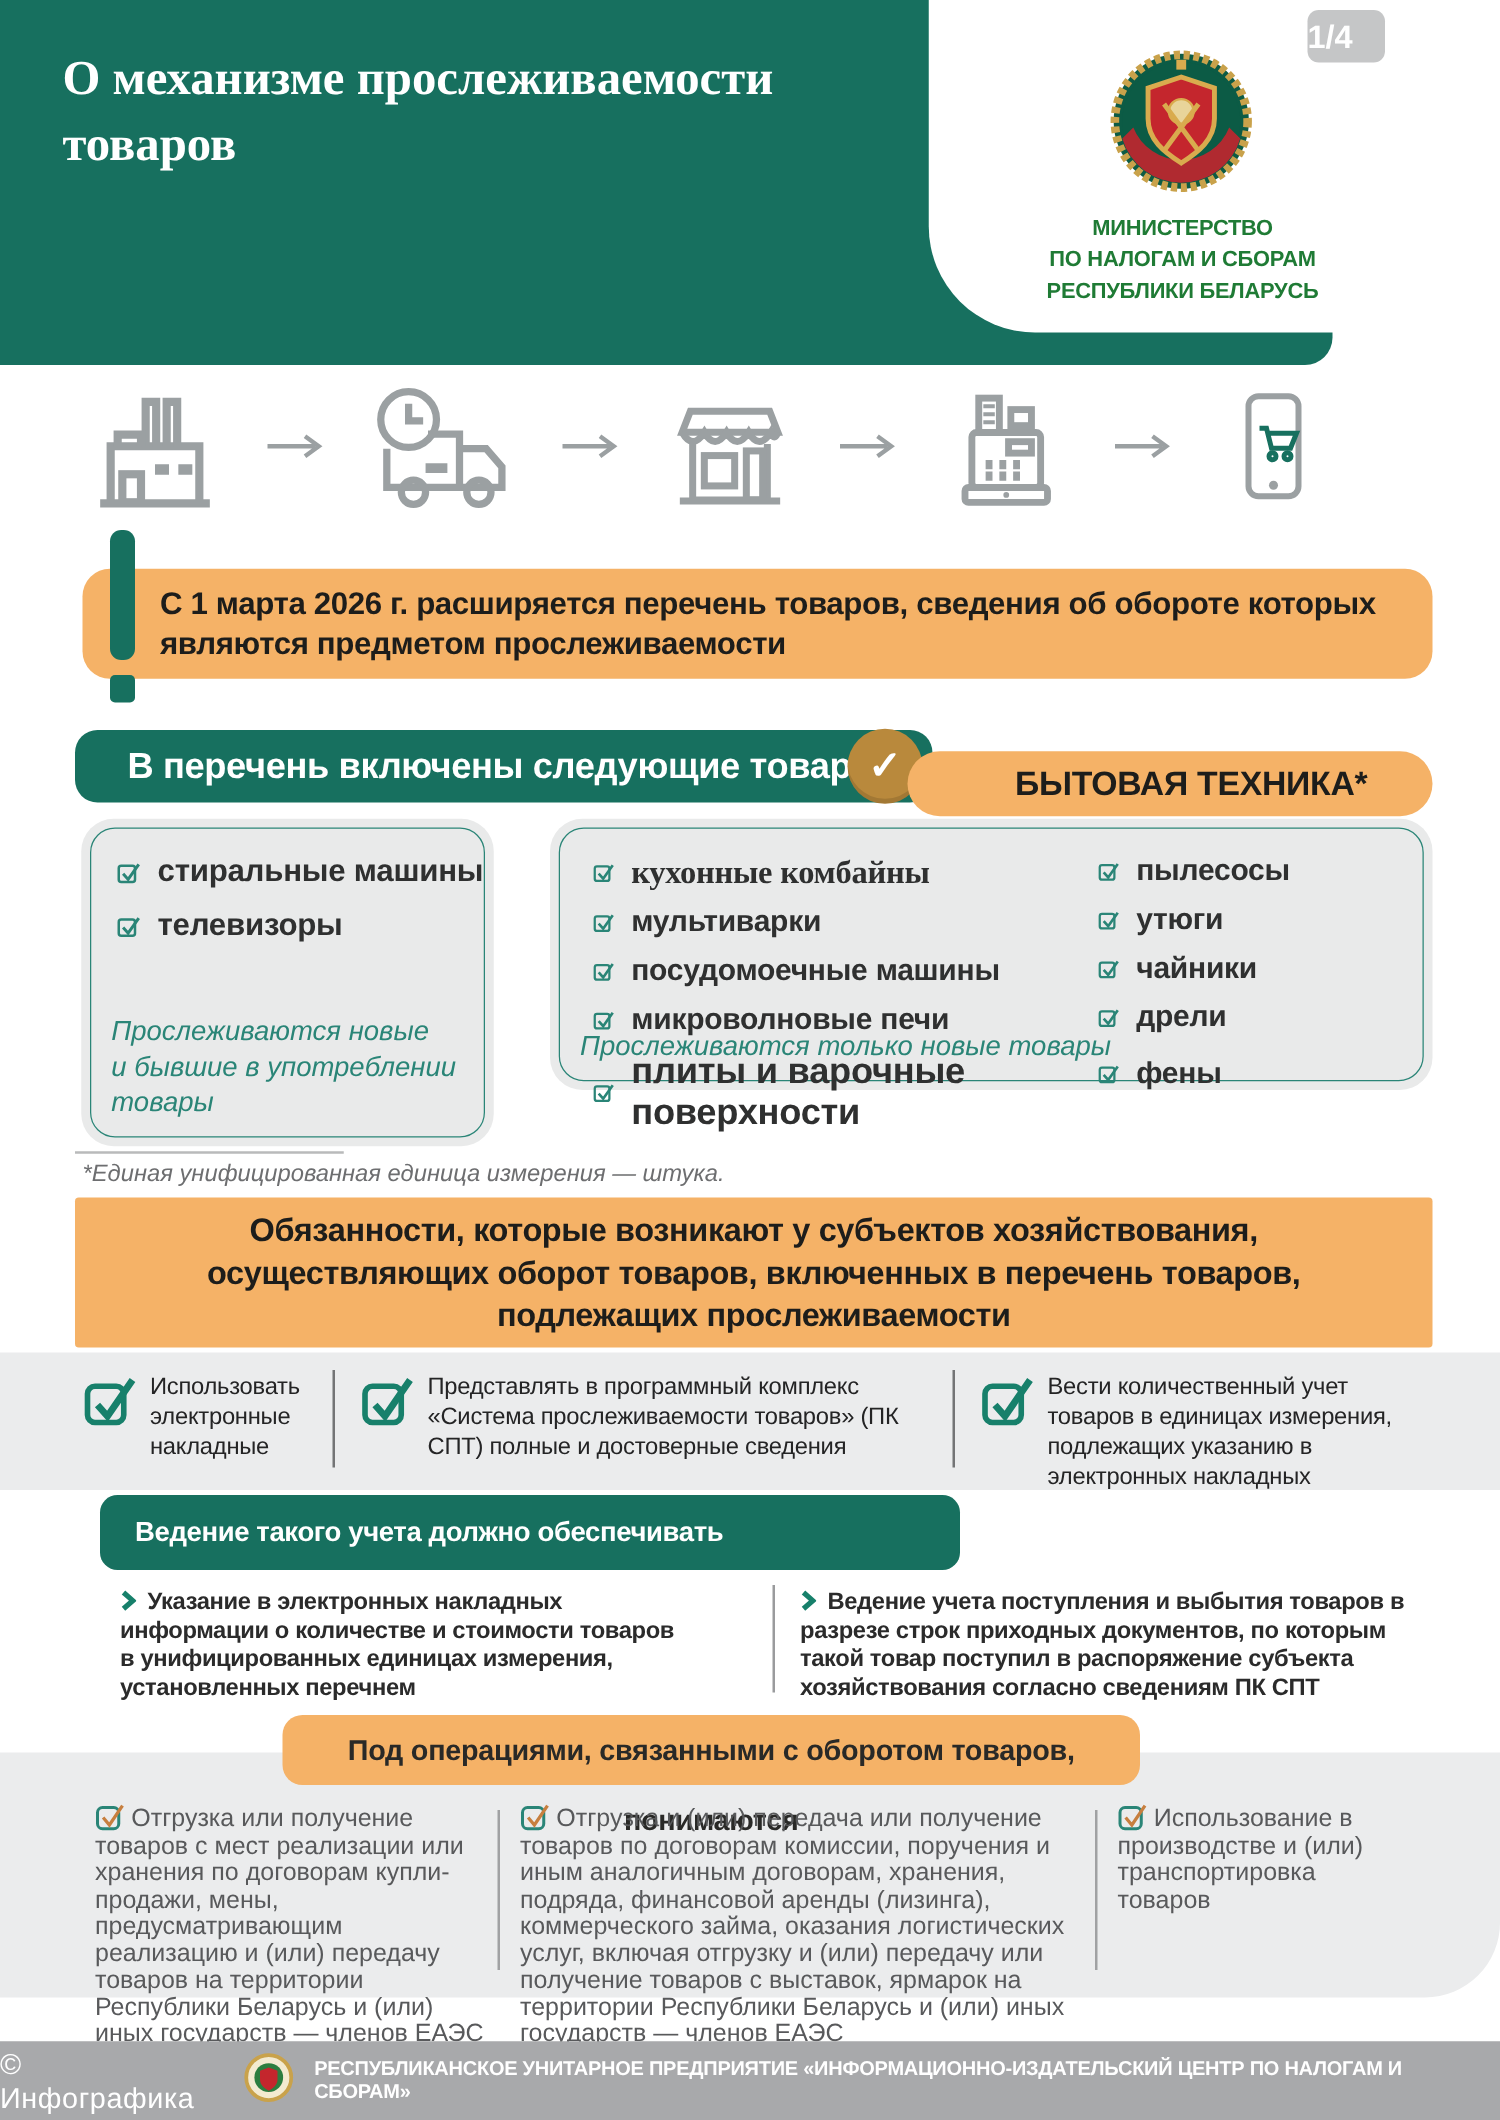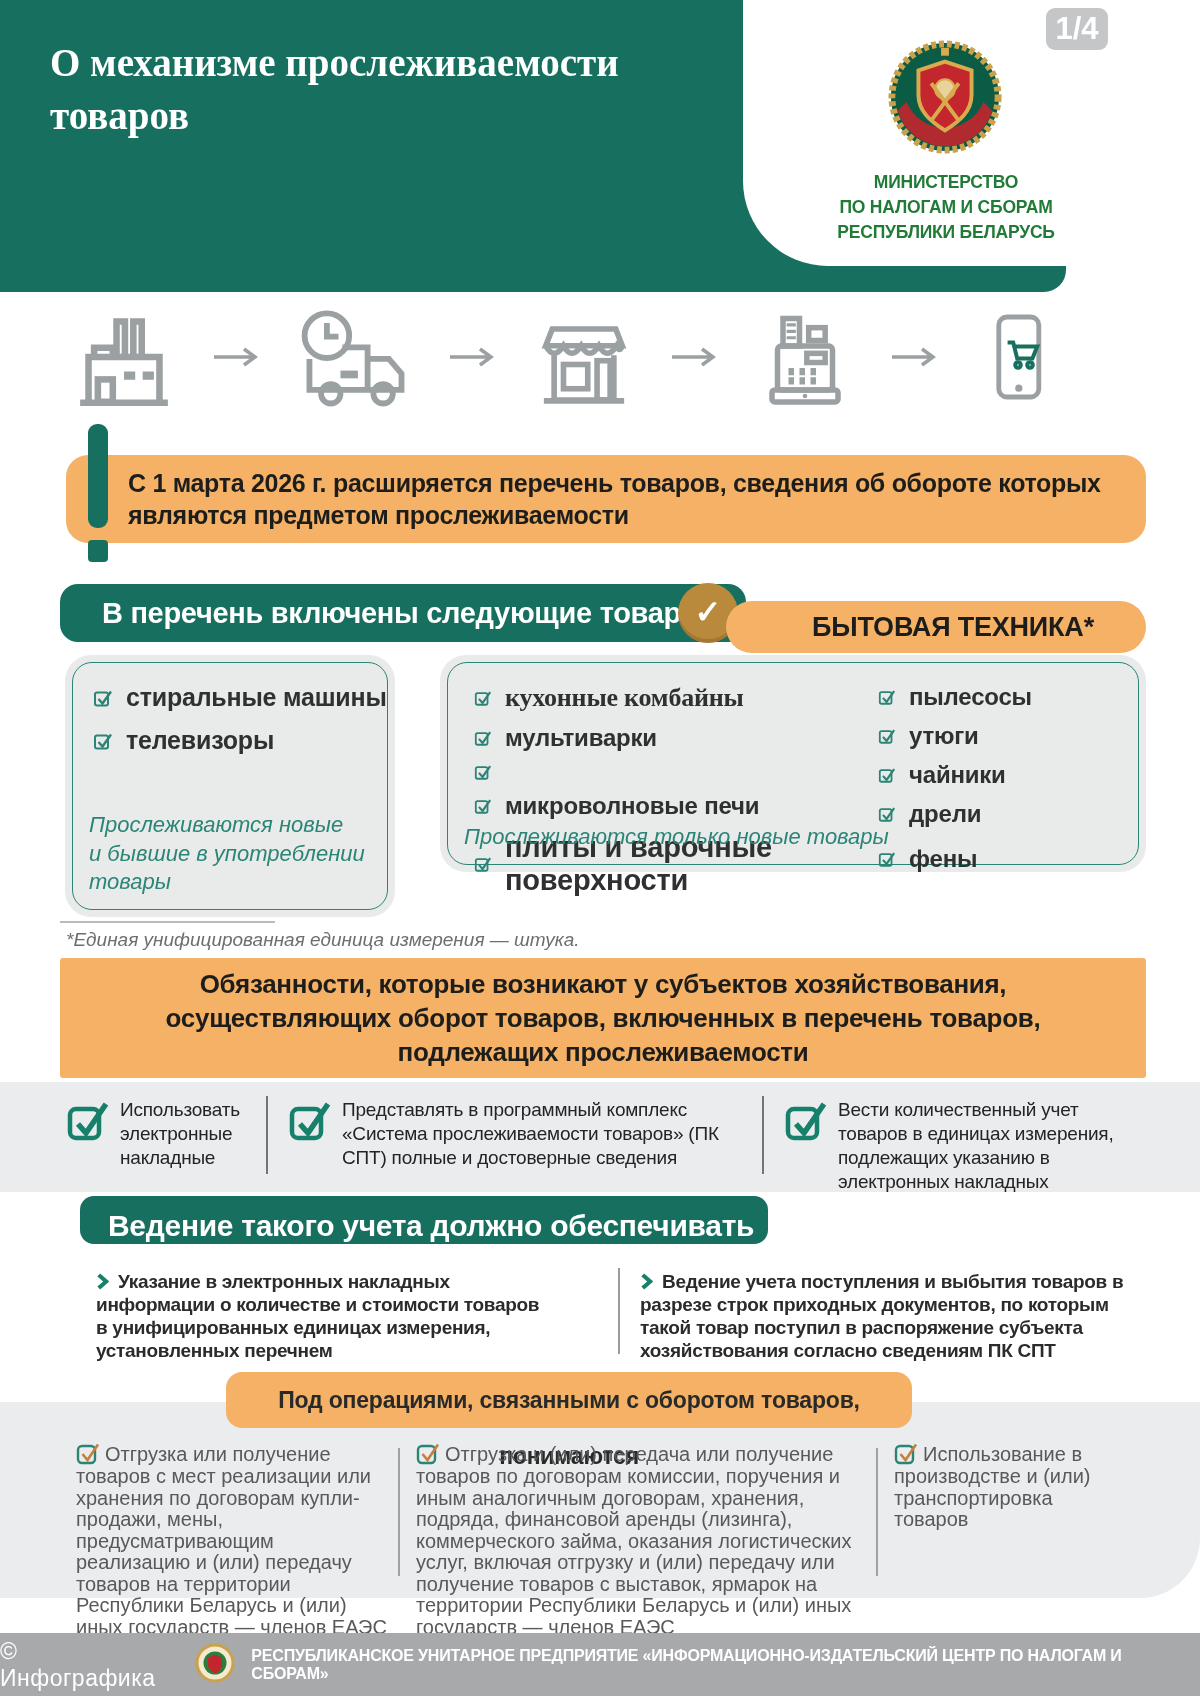--- a/index.html
+++ b/index.html
@@ -5,22 +5,22 @@
   html,body{margin:0;padding:0;background:#fff;}
   #page{position:relative;width:1200px;height:1696px;background:#fff;overflow:hidden;
         font-family:"Liberation Sans",sans-serif;color:#1d1d1b;}
 
   
   .hdr-green{position:absolute;left:0;top:0;width:1066px;height:292px;background:#17705f;
              border-radius:0 0 22px 0;}
   .hdr-notch{position:absolute;left:743px;top:0;width:457px;height:266px;background:#fff;
              border-bottom-left-radius:85px;}
   .page-badge{position:absolute;left:1046px;top:8px;width:62px;height:42px;background:#c5c6c7;
-              border-radius:9px;color:#fff;font-weight:bold;font-size:31px;line-height:42px;
-              text-align:center;}
+              border-radius:9px;color:#fff;font-weight:bold;font-size:26px;line-height:42px;
+              }
   .hdr-title{position:absolute;left:50px;top:36px;width:640px;color:#fff;
              font-family:"Liberation Serif",serif;font-weight:bold;font-size:39px;line-height:1.36;}
   .emblem{position:absolute;left:886px;top:38px;}
   .ministry{position:absolute;left:796px;top:170px;width:300px;text-align:center;
             color:#1f7b35;font-weight:bold;font-size:17.5px;line-height:1.42;letter-spacing:-0.2px;}
 
   
   .chain{position:absolute;left:66px;top:300px;width:1000px;height:114px;display:flex;
          align-items:center;justify-content:space-between;}
   .chain svg{display:block;}
@@ -64,22 +64,22 @@
   
   .oblig-box{position:absolute;left:60px;top:958px;width:1086px;height:120px;background:#f5b267;
              border-radius:3px;box-sizing:border-box;padding-top:9px;text-align:center;}
   .oblig-box div{font-weight:bold;font-size:26px;line-height:34px;letter-spacing:-0.3px;color:#1d1d1b;}
   .band1{position:absolute;left:0;top:1082px;width:1200px;height:110px;background:#ebeced;}
   .oblig-item{position:absolute;top:1098px;display:flex;gap:10px;}
   .oblig-txt{font-size:19px;line-height:24px;color:#242425;letter-spacing:-0.2px;}
   .vdiv1{position:absolute;top:1096px;width:2px;height:78px;background:#737476;}
 
   
-  .acct-banner{position:absolute;left:80px;top:1196px;width:688px;height:48px;background:#17705f;
-               border-radius:14px;color:#fff;font-weight:bold;font-size:30px;line-height:60px;
+  .acct-banner{position:absolute;left:80px;top:1196px;width:688px;height:60px;background:#17705f;
+               border-radius:14px;color:#fff;font-weight:bold;font-size:22px;line-height:60px;
                letter-spacing:-0.3px;box-sizing:border-box;padding-left:28px;}
   .point{position:absolute;top:1270px;font-weight:bold;font-size:19px;line-height:23px;
          color:#2b2b2b;letter-spacing:-0.3px;}
   .point svg{vertical-align:-2px;margin-right:9px;}
   .vdiv2{position:absolute;left:618px;top:1268px;width:2px;height:86px;background:#9a9b9d;}
 
   
   .ops-banner{position:absolute;left:226px;top:1372px;width:686px;height:56px;background:#f5b267;
               border-radius:16px;font-weight:bold;font-size:23px;line-height:56px;text-align:center;
               letter-spacing:-0.2px;color:#292927;}
@@ -252,20 +252,21 @@
               <rect x="2" y="4.5" width="13" height="13" rx="2" stroke-width="2"></rect>
               <path d="M5.5 11 l4 4.5 L18 3.5" stroke-width="2.4"></path>
             </svg>
           <span class="item-txt" style="font-size:24px;">мультиварки</span>
         </div>
         <div class="item-row" style="margin-bottom:11px;">
           <svg width="18" height="18" viewBox="0 0 20 20" fill="none" stroke="#2a8577">
               <rect x="2" y="4.5" width="13" height="13" rx="2" stroke-width="2"></rect>
               <path d="M5.5 11 l4 4.5 L18 3.5" stroke-width="2.4"></path>
             </svg>
+          <span class="item-txt" style="font-size:24px;">посудомоечные машины</span>
         </div>
         <div class="item-row" style="margin-bottom:11px;">
           <svg width="18" height="18" viewBox="0 0 20 20" fill="none" stroke="#2a8577">
               <rect x="2" y="4.5" width="13" height="13" rx="2" stroke-width="2"></rect>
               <path d="M5.5 11 l4 4.5 L18 3.5" stroke-width="2.4"></path>
             </svg>
           <span class="item-txt" style="font-size:24px;">микроволновые печи</span>
         </div>
         <div class="item-row" style="margin-bottom:11px;">
           <svg width="18" height="18" viewBox="0 0 20 20" fill="none" stroke="#2a8577">

